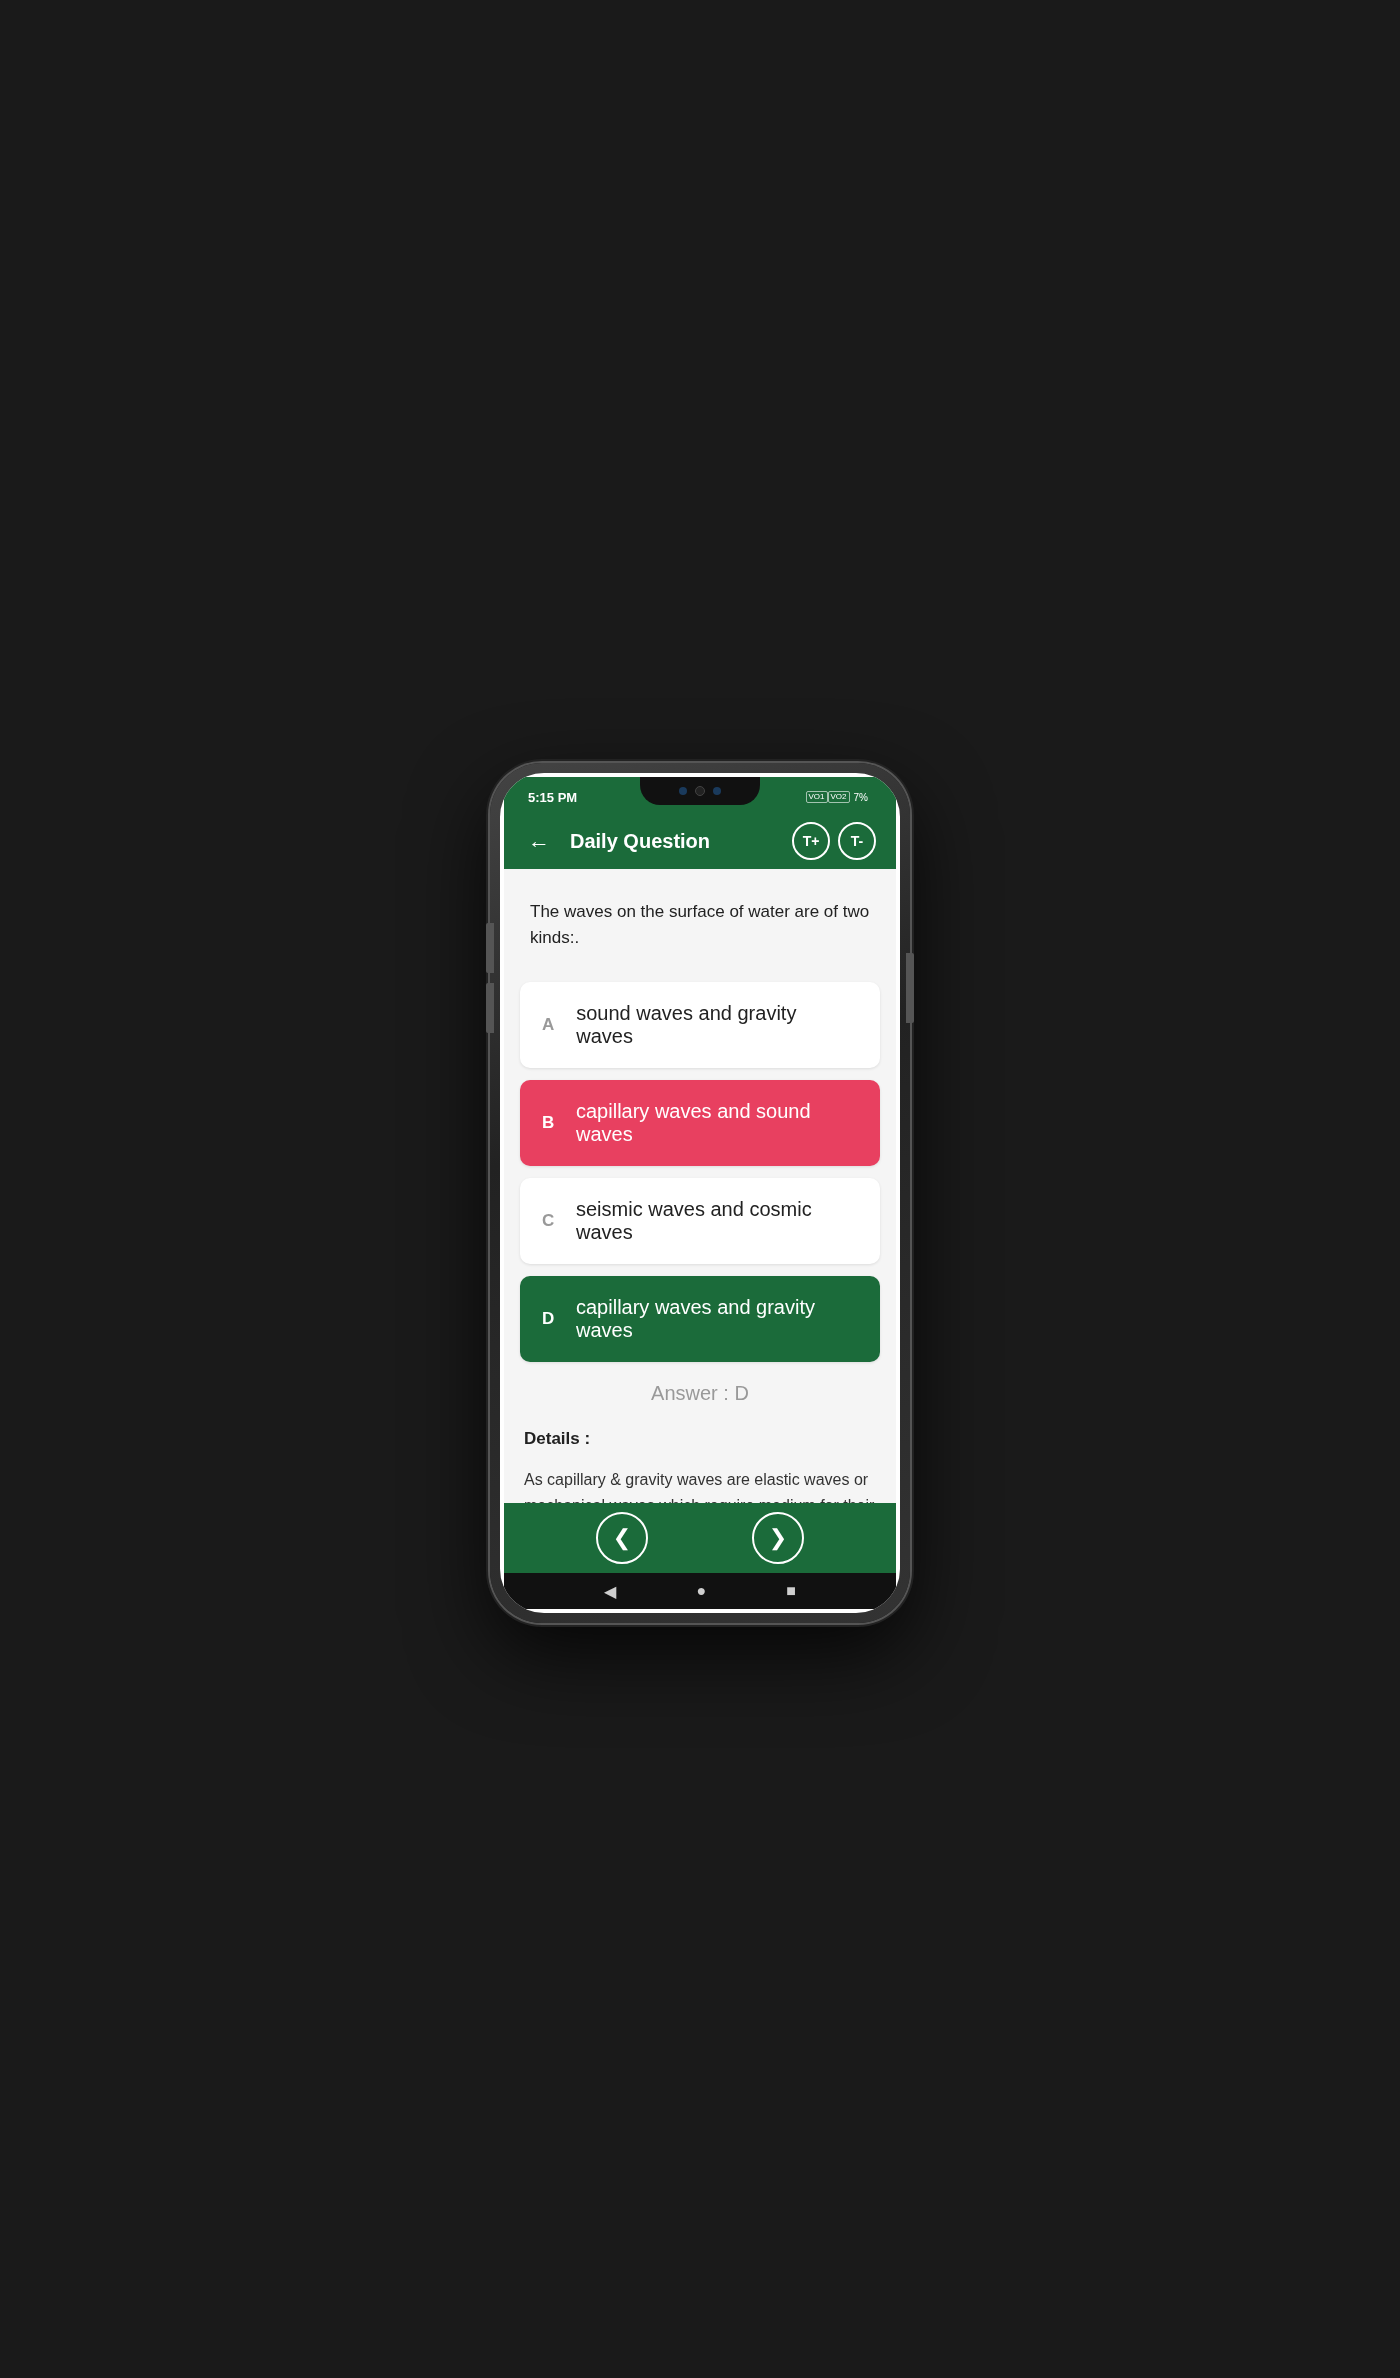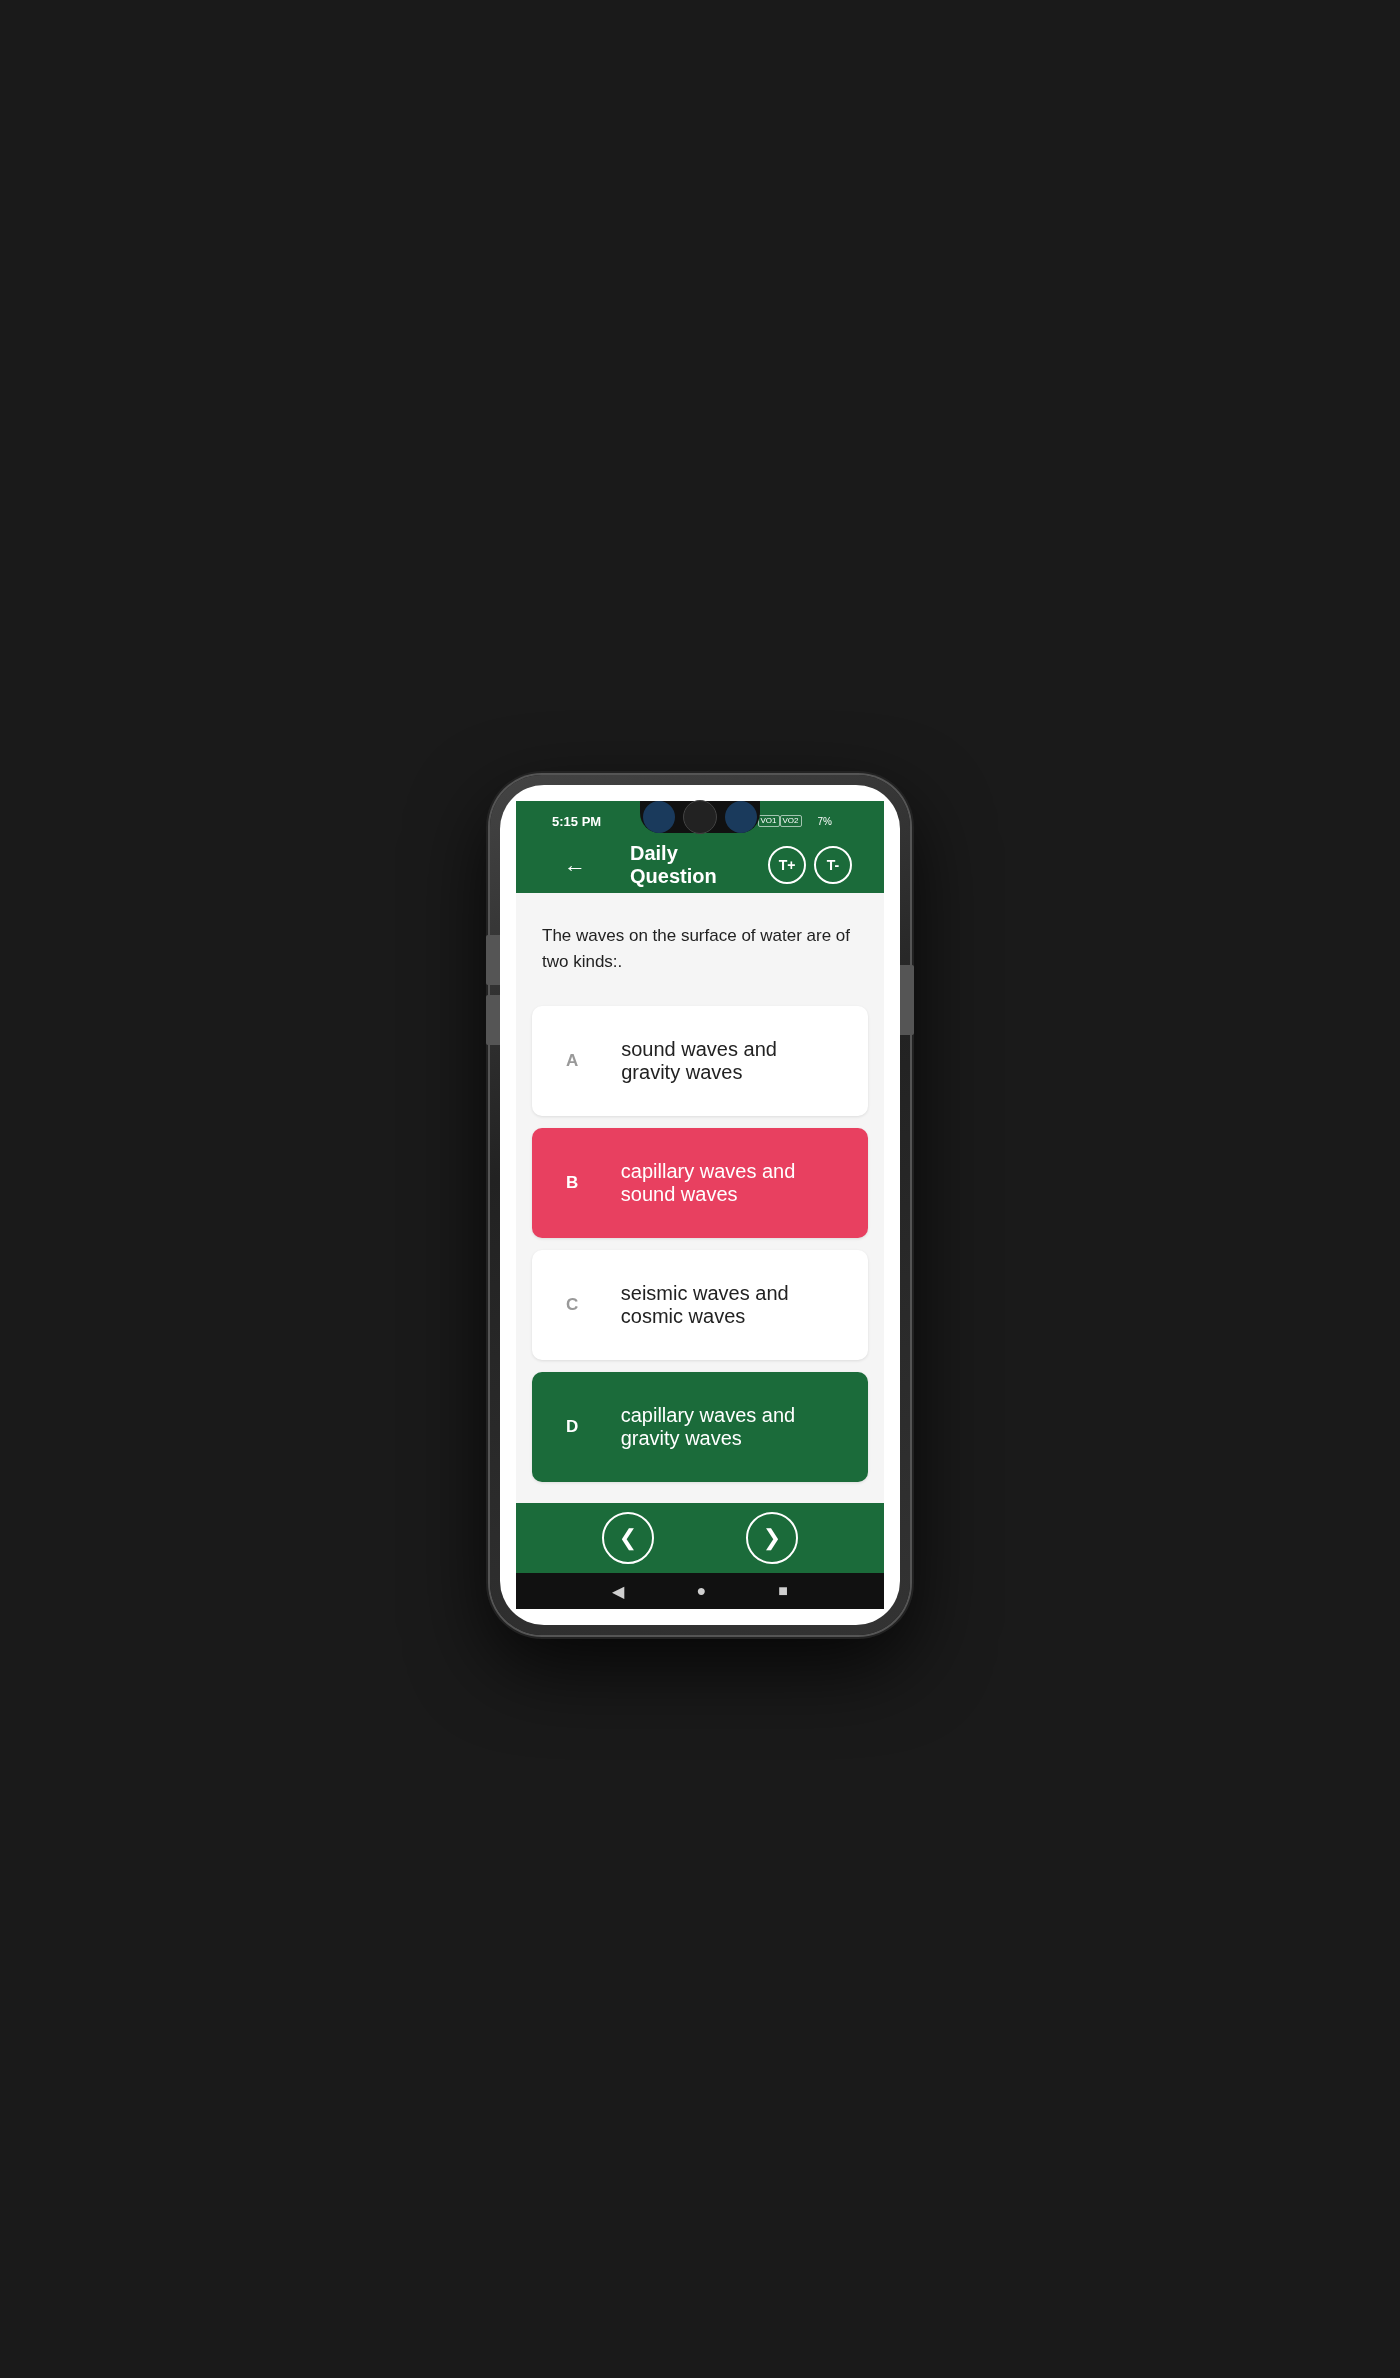--- a/index.html
+++ b/index.html
@@ -1,15 +1,15 @@
 <!DOCTYPE html>
 <html><head>
   <meta charset="utf-8">
   <style>
-    * { margin: 0; padding: 16px; box-sizing: border-box; }
+    * { margin: 0; padding: 4px; box-sizing: border-box; }
 
     body {
       background: #1a1a1a;
       display: flex;
       justify-content: center;
       align-items: center;
       min-height: 100vh;
       font-family: 'Segoe UI', Arial, sans-serif;
     }
 
@@ -358,20 +358,24 @@
         <span class="option-text">seismic waves and cosmic waves</span>
       </div>
 
       <div class="option-row correct">
         <span class="option-letter">D</span>
         <span class="option-text">capillary waves and gravity waves</span>
       </div>
 
       <div class="answer-line">Answer : D</div>
 
+      <div class="details-section">
+        <div class="details-heading">Details :</div>
+        <div class="details-text">As capillary &amp; gravity waves are elastic waves or mechanical waves which require medium for their propagation.</div>
+      </div>
 
     </div>
 
     <div class="bottom-nav">
       <button class="nav-circle-btn">❮</button>
       <button class="nav-circle-btn">❯</button>
     </div>
 
     <div class="android-nav">
       <span class="android-nav-btn">◀</span>

